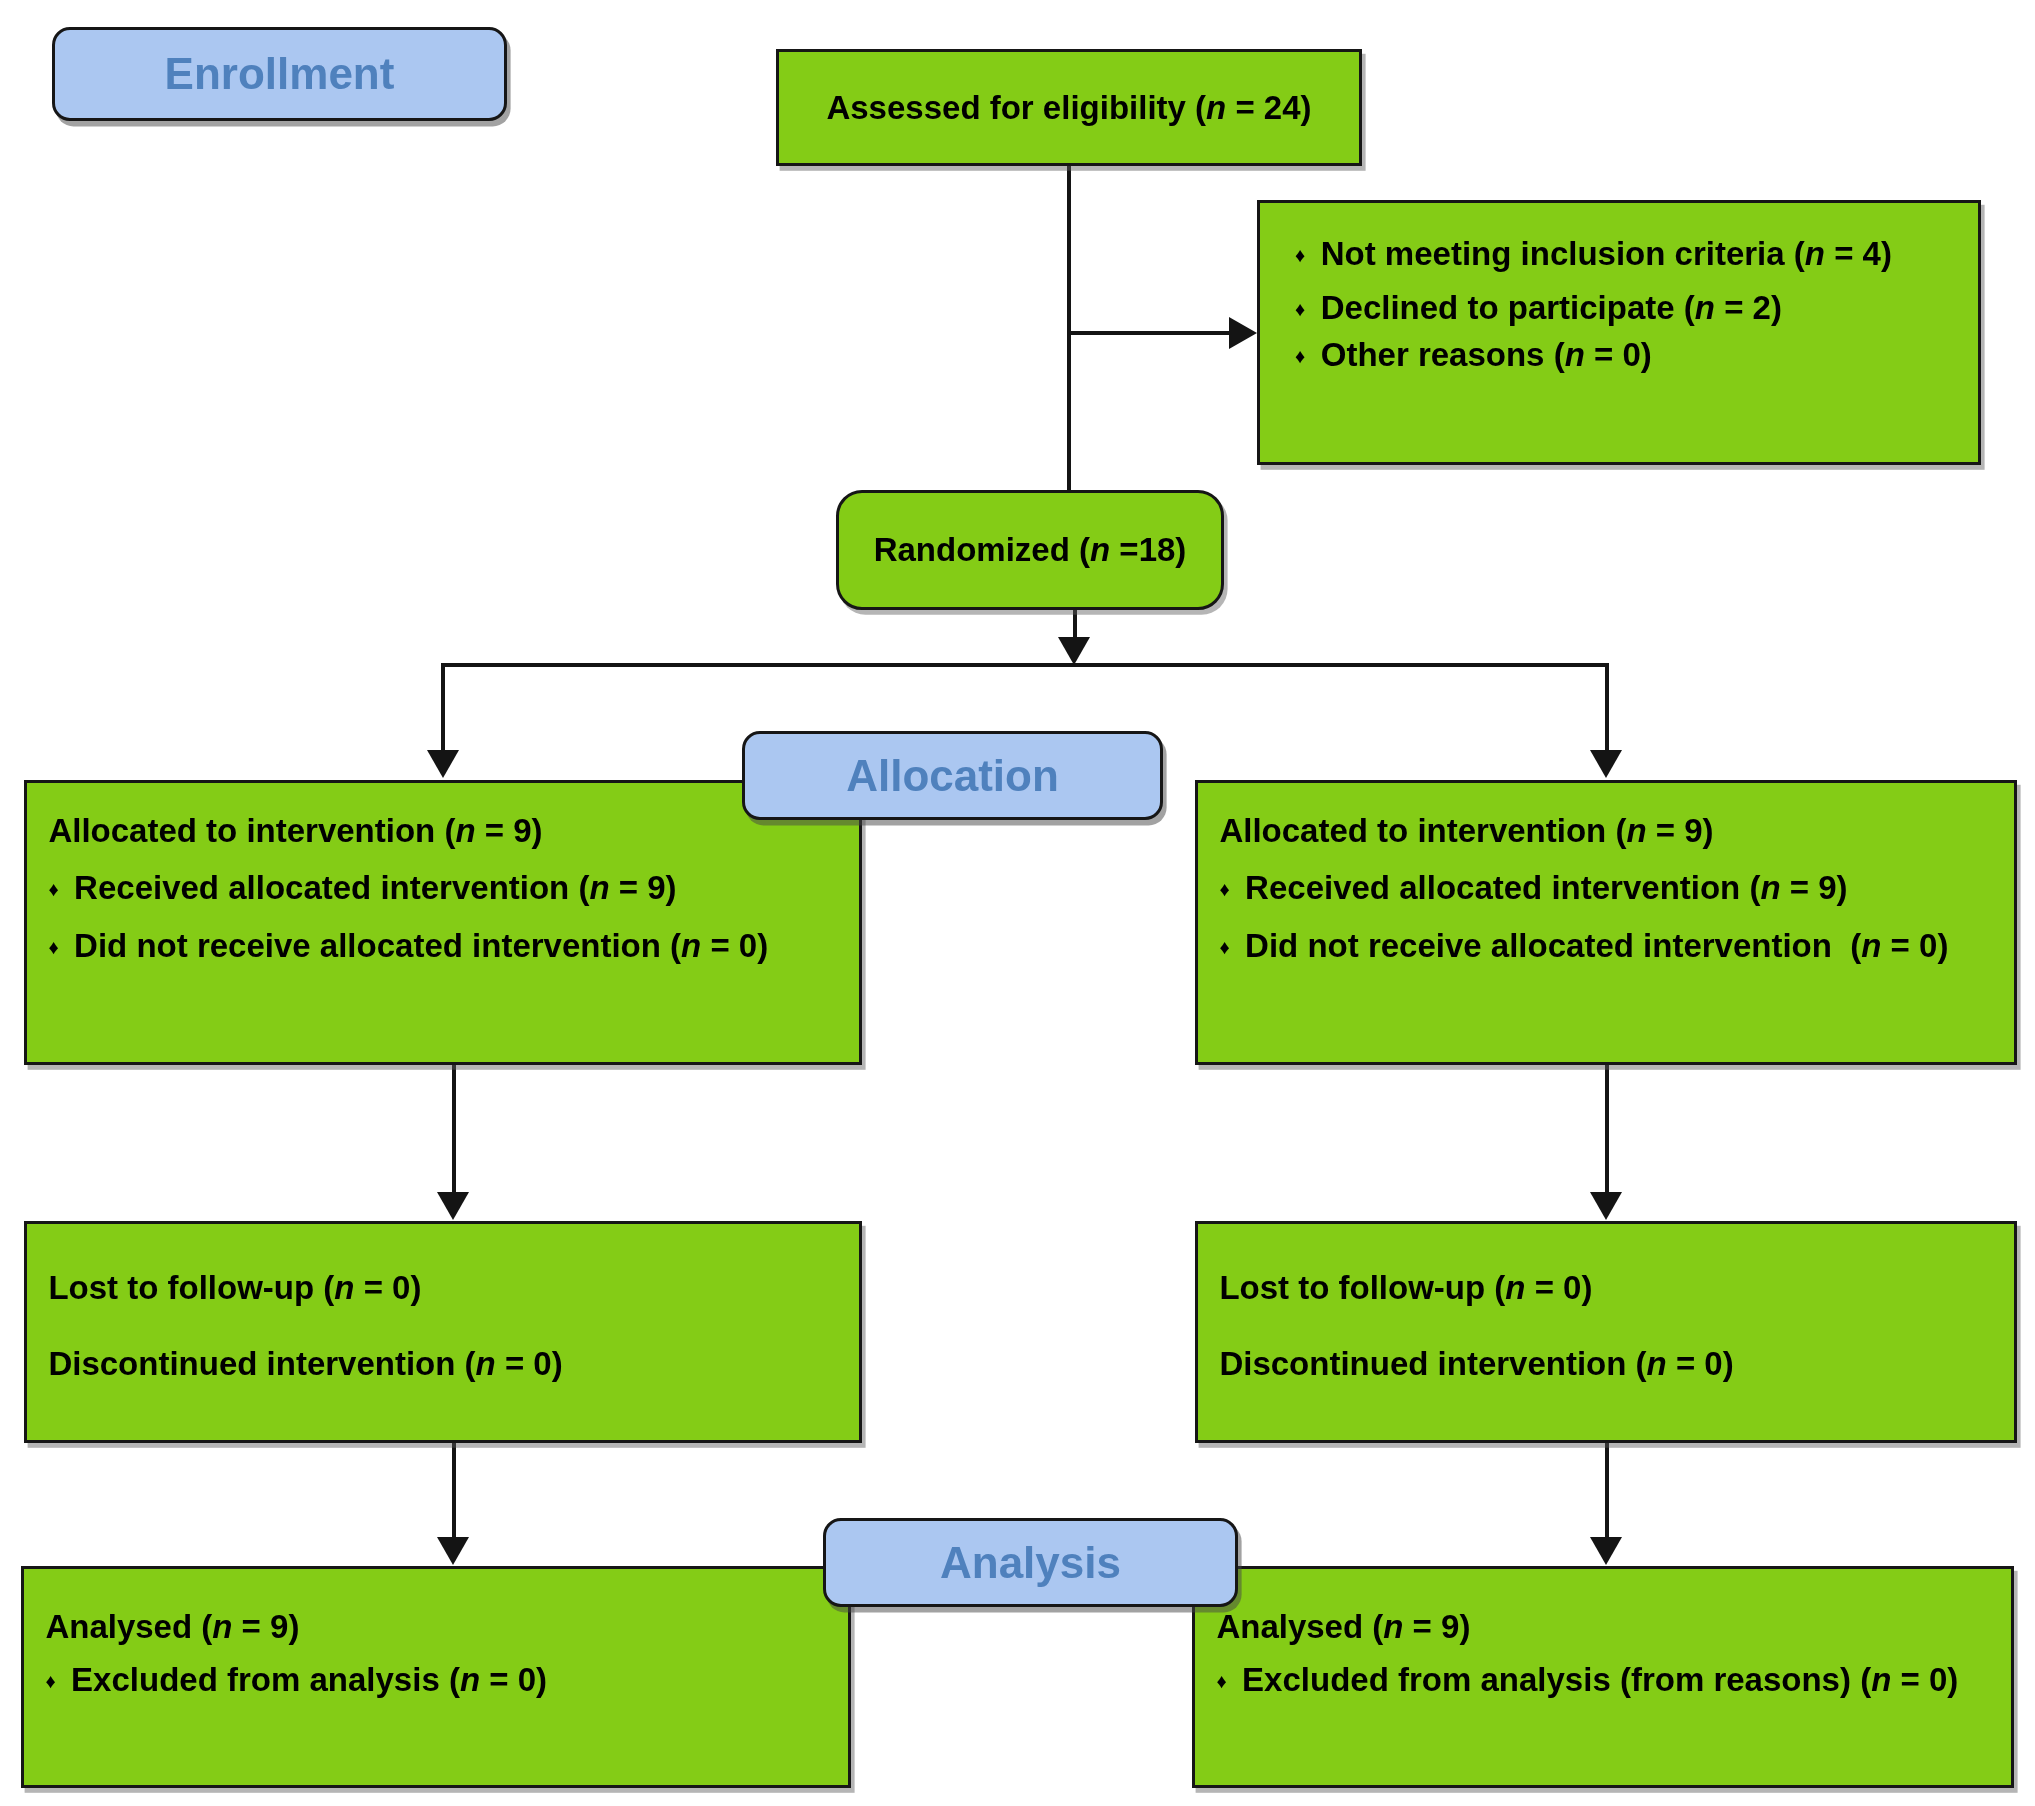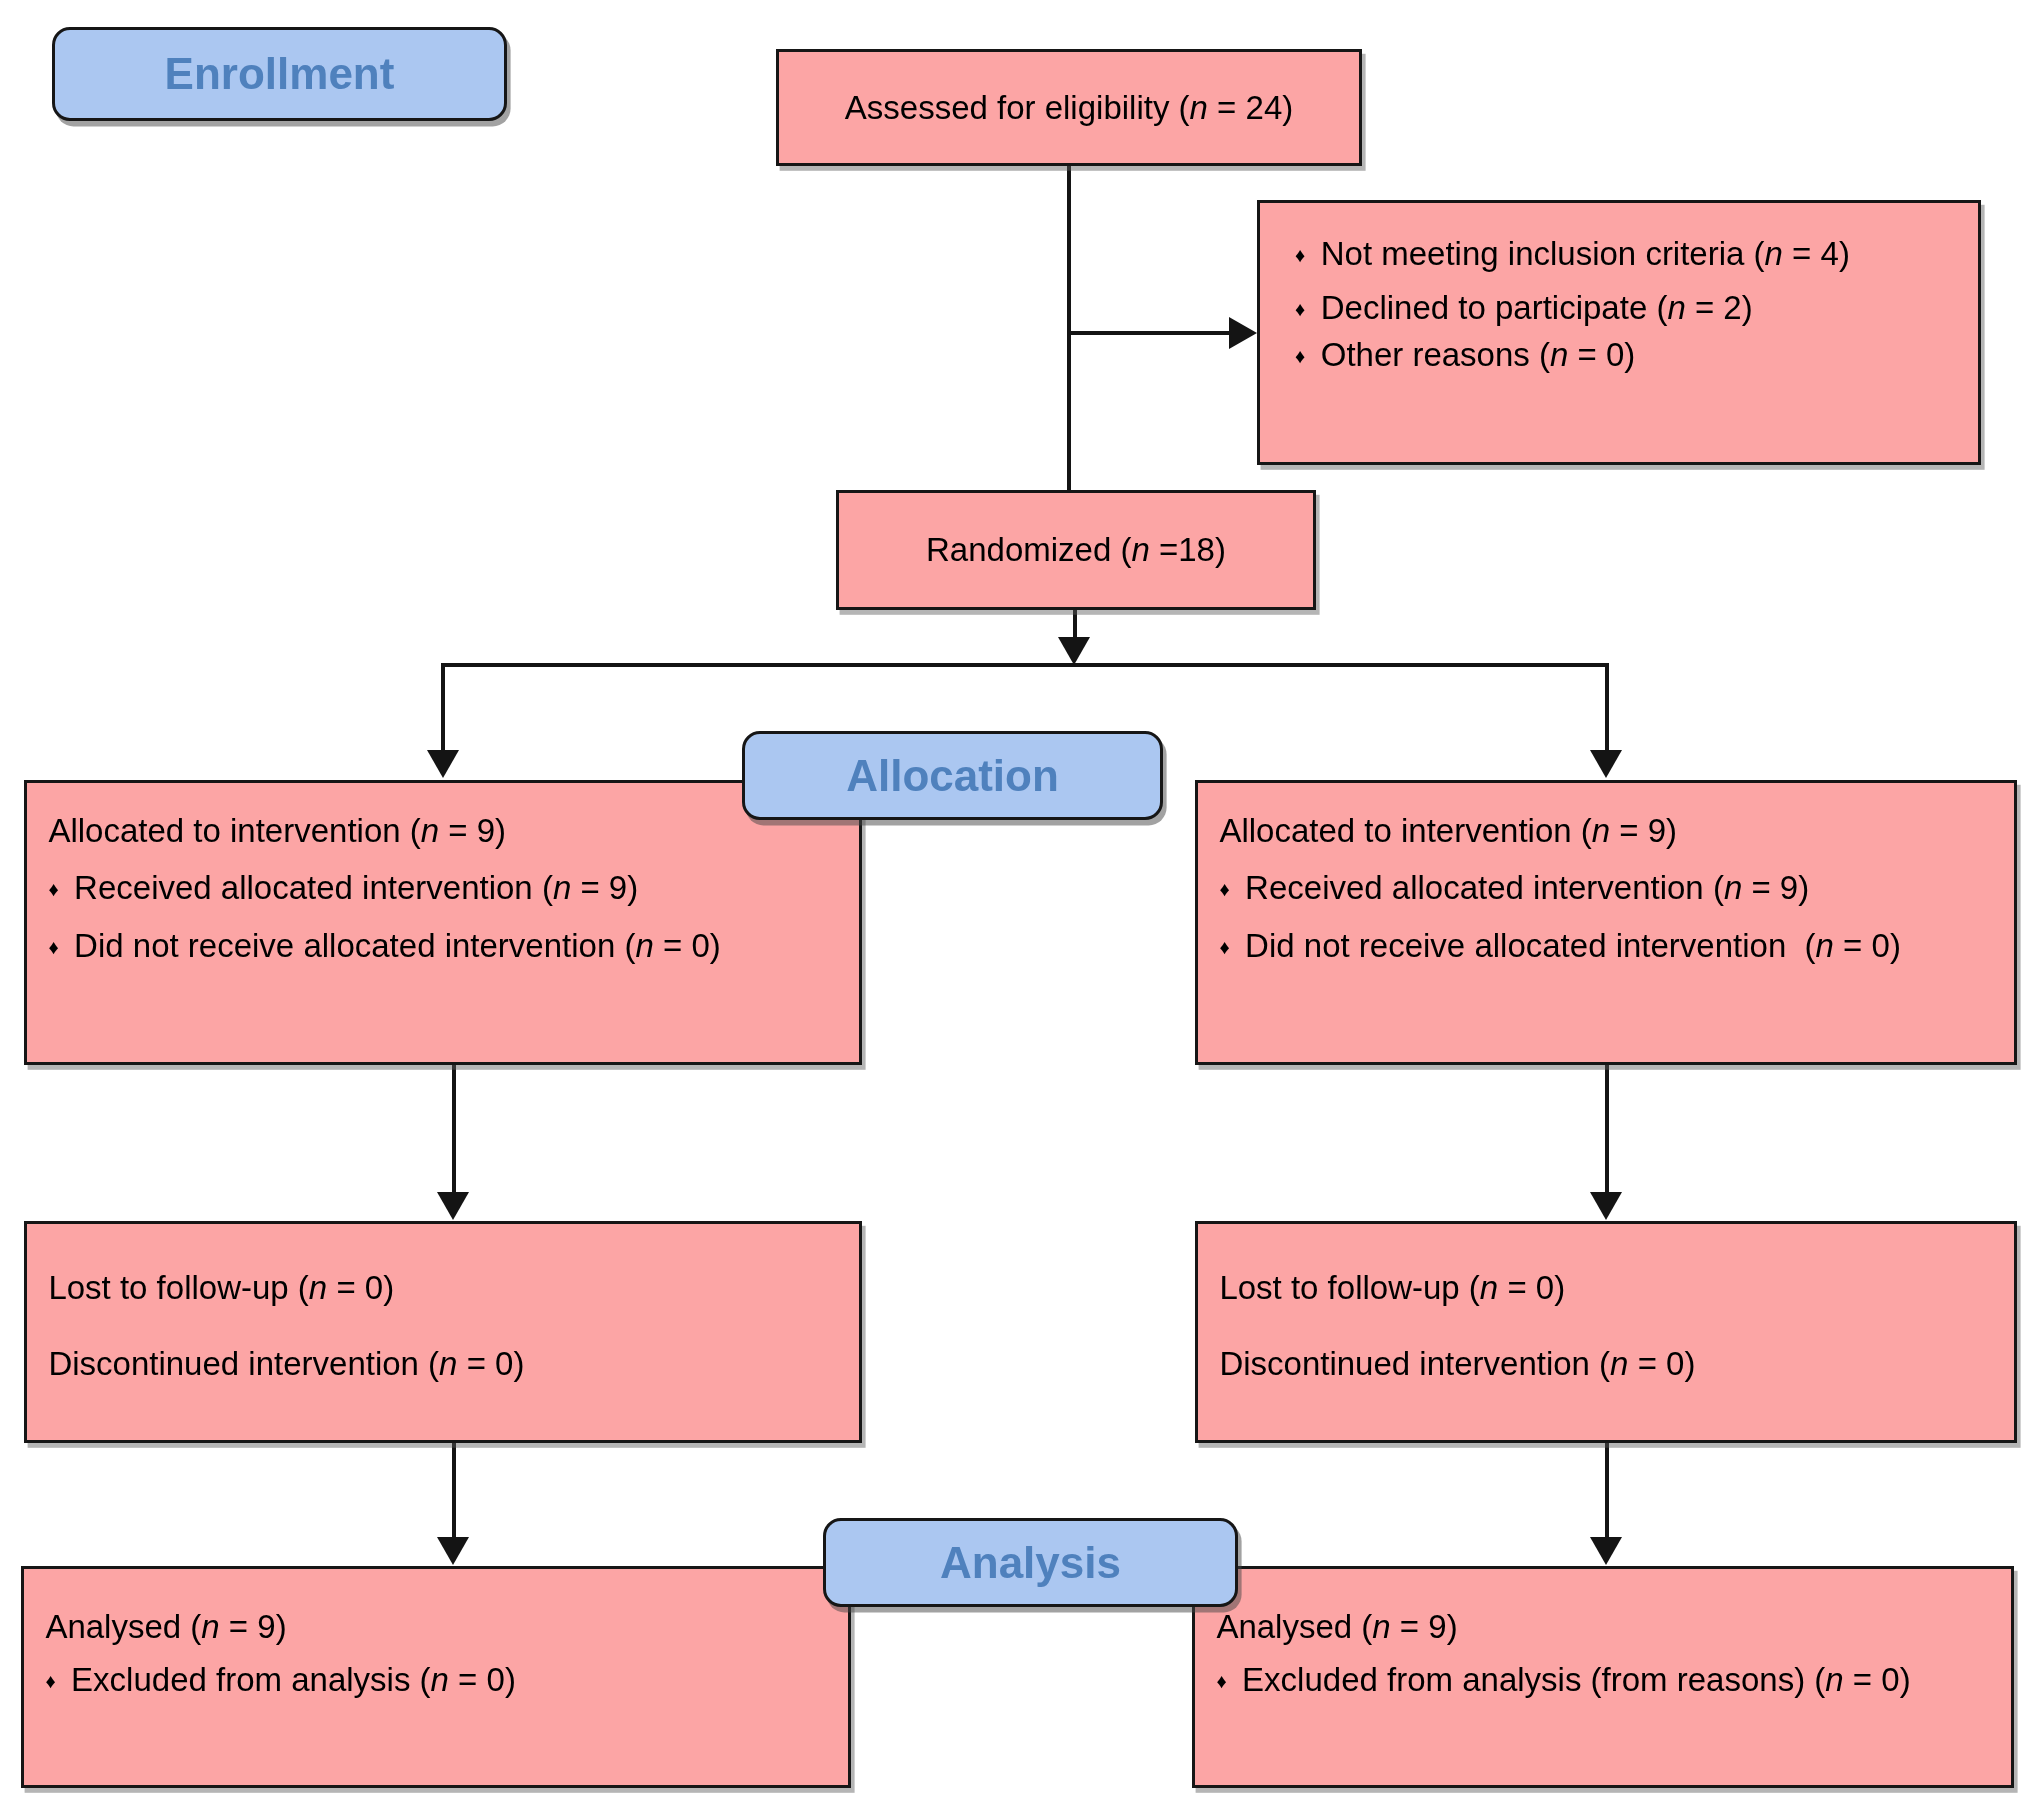--- a/index.html
+++ b/index.html
@@ -15,27 +15,28 @@
     position:relative;
     width:2035px;
     height:1806px;
     background:var(--background);
     font-family:"Liberation Sans", sans-serif;
     color:var(--text);
     padding-left:44px;
   }
   .box{
     position:absolute;
-    background:#fca5a5;
+    background:#84cc16;
     border:3px solid var(--box_border);
     box-shadow:3.6px 4.8px 0 rgba(90,90,90,.45);
     box-sizing:border-box;
     font-size:33px;
     line-height:36px;
     z-index:3;
+    font-weight:bold;
   }
   .badge{
     position:absolute;
     background:var(--badge_fill);
     border:3px solid var(--box_border);
     border-radius:18px;
     box-shadow:3.6px 5.4px 0 rgba(70,70,70,.5);
     display:flex;
     align-items:center;
     justify-content:center;
@@ -110,21 +111,21 @@
     <div class="brow">
       <span class="diamond">♦</span>
       <span class="line"><span>Declined to participate (</span><i>n</i><span> = 2)</span></span>
     </div>
     <div class="brow">
       <span class="diamond">♦</span>
       <span class="line"><span>Other reasons (</span><i>n</i><span> = 0)</span></span>
     </div>
   </div>
 
-  <div class="box centered" style="left:836px;top:490px;width:480px;height:120px;">
+  <div class="box centered" style="left:836px;top:490px;width:388px;height:120px;border-radius:26px;">
     <div class="line"><span>Randomized (</span><i>n</i><span> =18)</span></div>
   </div>
 
   <div class="vline" style="left:1073px;top:610px;width:3.6px;height:28.6px;"></div>
   <div class="arrow-down" style="left:1058px;top:637px;"></div>
   <div class="hline" style="left:441px;top:663px;width:1167px;height:3.6px;"></div>
   <div class="vline" style="left:441px;top:663px;width:3.6px;height:89px;"></div>
   <div class="arrow-down" style="left:427px;top:750px;"></div>
   <div class="vline" style="left:1605px;top:663px;width:3.6px;height:89px;"></div>
   <div class="arrow-down" style="left:1590px;top:750px;"></div>

